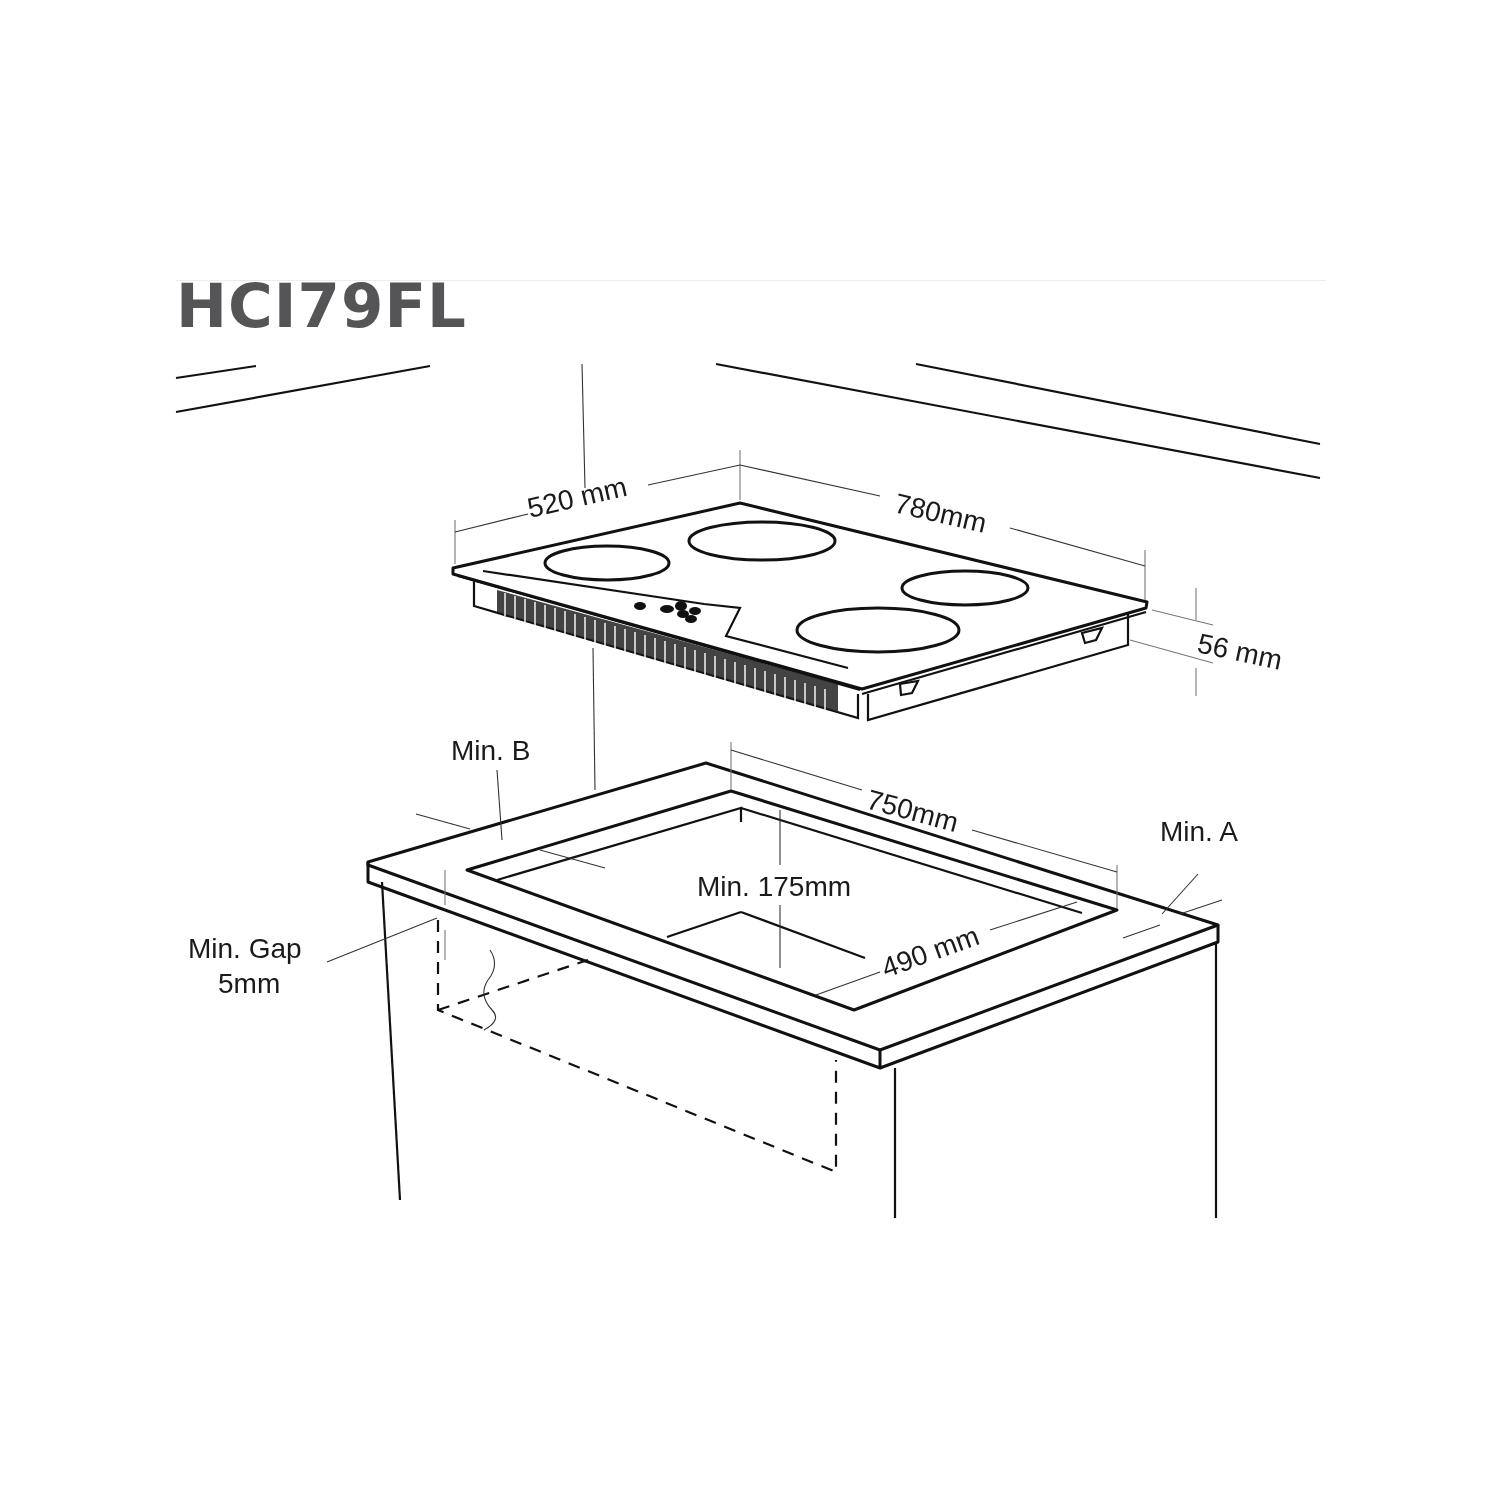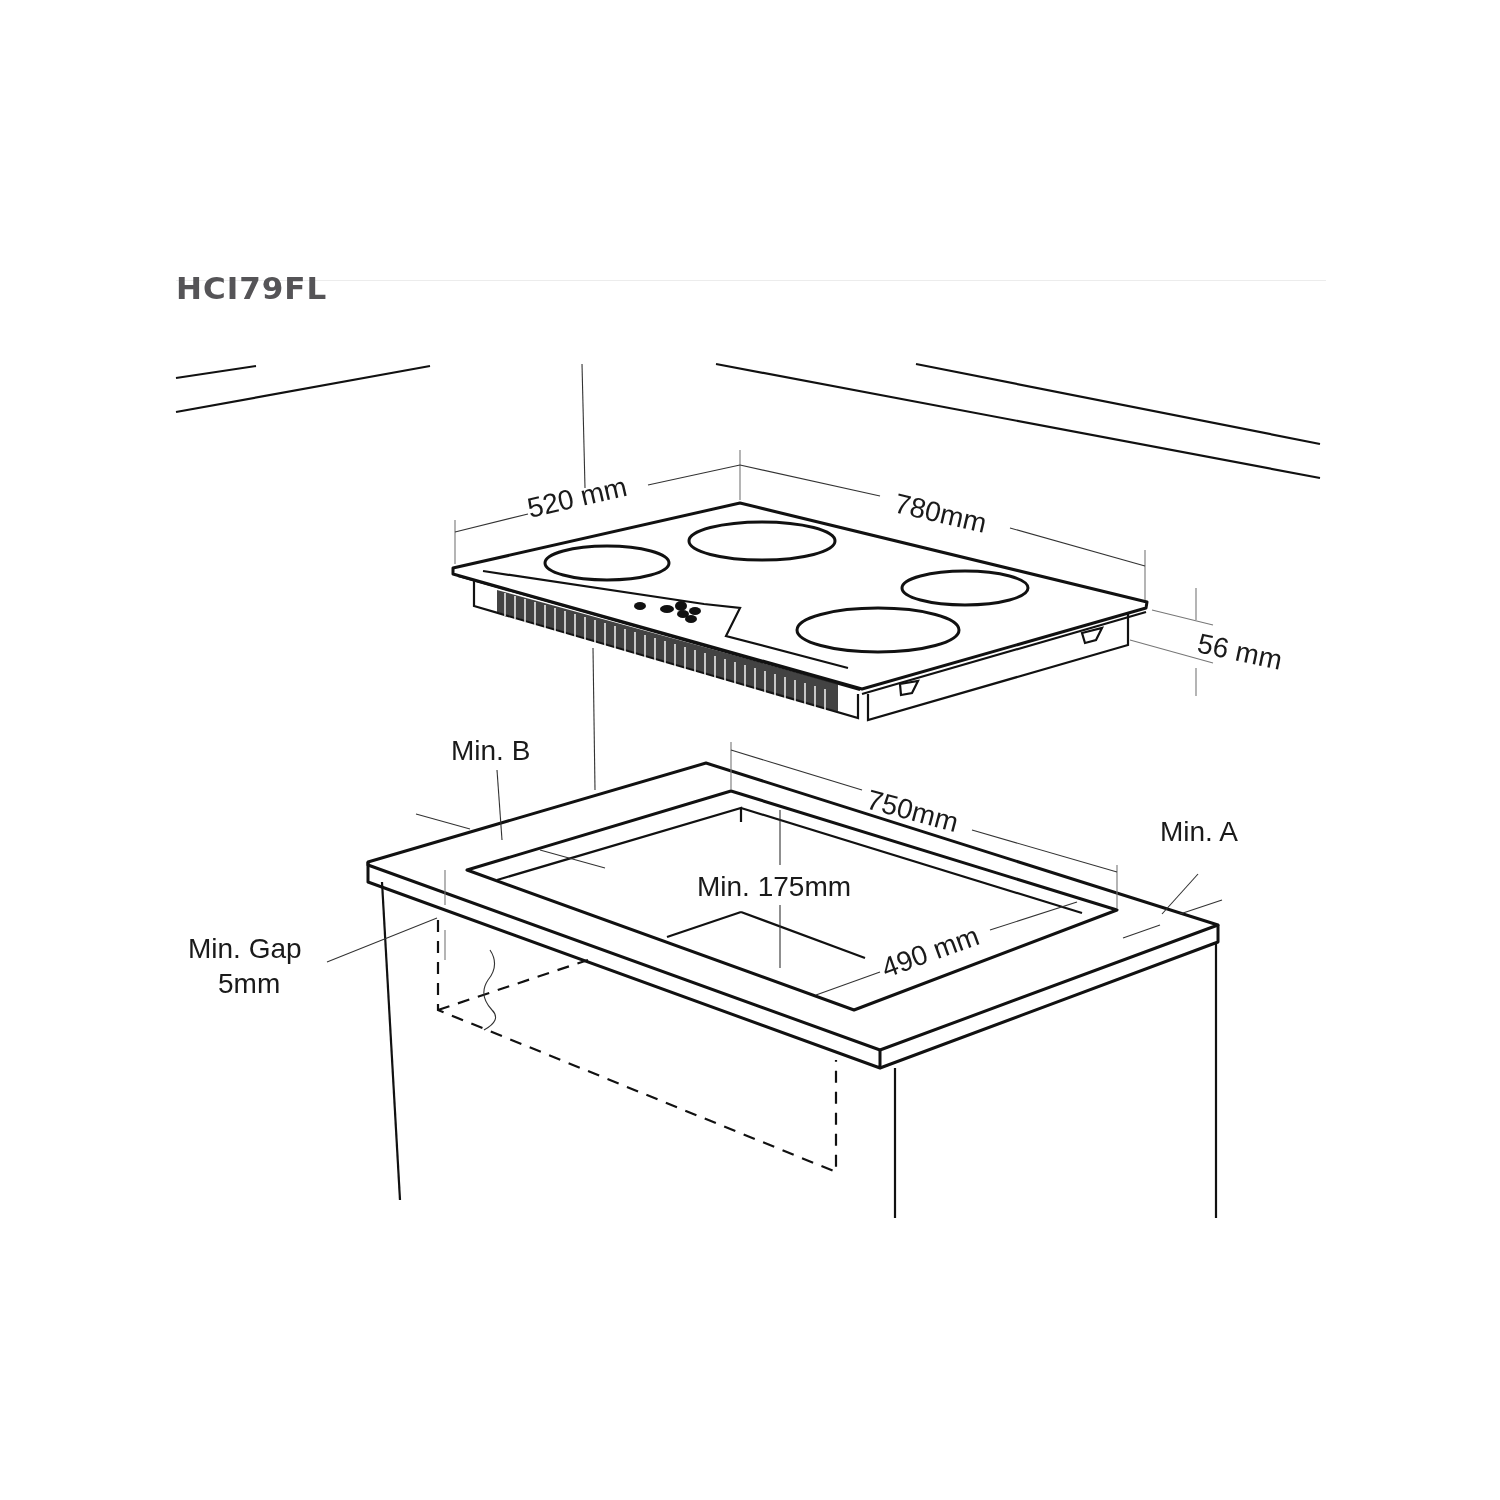--- a/index.html
+++ b/index.html
@@ -1,18 +1,18 @@
 <!DOCTYPE html>
 <html><head>
   <meta charset="utf-8">
   <style>
     html, body { margin: 0; padding: 0; background: #ffffff; }
     body { width: 1500px; height: 1500px; position: relative; overflow: hidden; }
     .title-rule { position: absolute; left: 176px; top: 280px; width: 1150px; height: 1px; background: #ececec; }
-    .title { position: absolute; left: 176px; top: 270px; font-family: "DejaVu Sans", sans-serif; font-weight: bold; font-size: 31px; color: #555457; letter-spacing: 1px; }
+    .title { position: absolute; left: 176px; top: 270px; font-family: "DejaVu Sans", sans-serif; font-weight: bold; font-size: 61px; color: #555457; letter-spacing: 1px; }
     svg.drawing { position: absolute; left: 0; top: 0; }
     .lbl { font-family: "Liberation Sans", sans-serif; font-size: 28px; fill: #1a1a1a; }
     .thick { stroke: #111; stroke-width: 3; fill: none; stroke-linejoin: round; }
     .med { stroke: #111; stroke-width: 2.2; fill: none; }
     .thin { stroke: #333; stroke-width: 1.1; fill: none; }
     .grey { stroke: #777; stroke-width: 1.1; fill: none; }
     .dash { stroke: #111; stroke-width: 2.2; fill: none; stroke-dasharray: 12 9; }
   </style>
 </head>
 <body>

